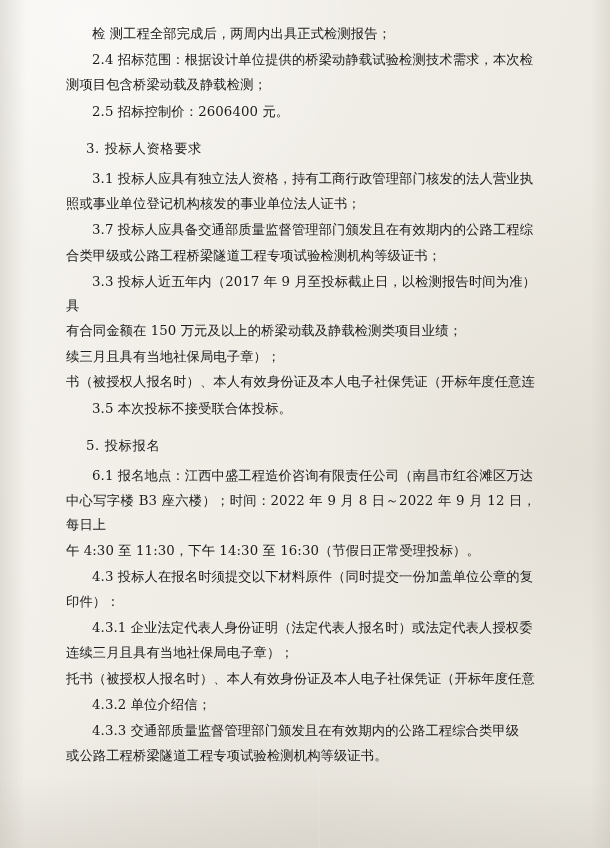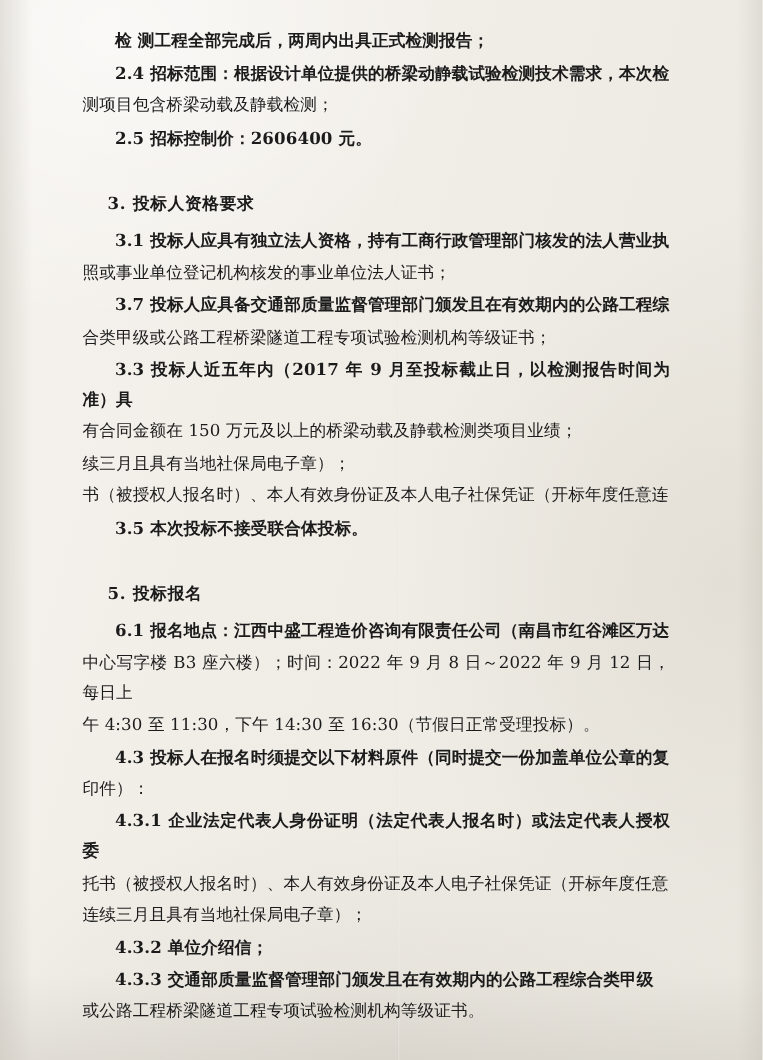--- a/index.html
+++ b/index.html
@@ -55,29 +55,28 @@
     line-height: 1.82;
     letter-spacing: 0.1px;
   }
   p {
     margin: 0 0 1px 0;
     text-align: justify;
     text-justify: inter-ideograph;
   }
   .p-indent {
     text-indent: 26px;
-    font-weight: bold;
   }
   .p-cont {
     text-indent: 0;
   }
   .heading {
-    font-weight: bold;
+    font-weight: normal;
     text-indent: 20px;
-    margin-top: 28px;
+    margin-top: 13px;
     margin-bottom: 6px;
     letter-spacing: 0.6px;
   }
   .block {
     margin-bottom: 2px;
   }
 </style>
 </head>
 <body>
 
@@ -136,22 +135,22 @@
     <p class="p-cont">午 4:30 至 11:30，下午 14:30 至 16:30（节假日正常受理投标）。</p>
   </div>
 
   <div class="block">
     <p class="p-indent">4.3 投标人在报名时须提交以下材料原件（同时提交一份加盖单位公章的复</p>
     <p class="p-cont">印件）：</p>
   </div>
 
   <div class="block">
     <p class="p-indent">4.3.1 企业法定代表人身份证明（法定代表人报名时）或法定代表人授权委</p>
+    <p class="p-cont">连续三月且具有当地社保局电子章）；</p>
     <p class="p-cont">托书（被授权人报名时）、本人有效身份证及本人电子社保凭证（开标年度任意</p>
-    <p class="p-cont">连续三月且具有当地社保局电子章）；</p>
   </div>
 
   <div class="block">
     <p class="p-indent">4.3.2 单位介绍信；</p>
   </div>
 
   <div class="block">
     <p class="p-indent">4.3.3 交通部质量监督管理部门颁发且在有效期内的公路工程综合类甲级</p>
     <p class="p-cont">或公路工程桥梁隧道工程专项试验检测机构等级证书。</p>
   </div>

